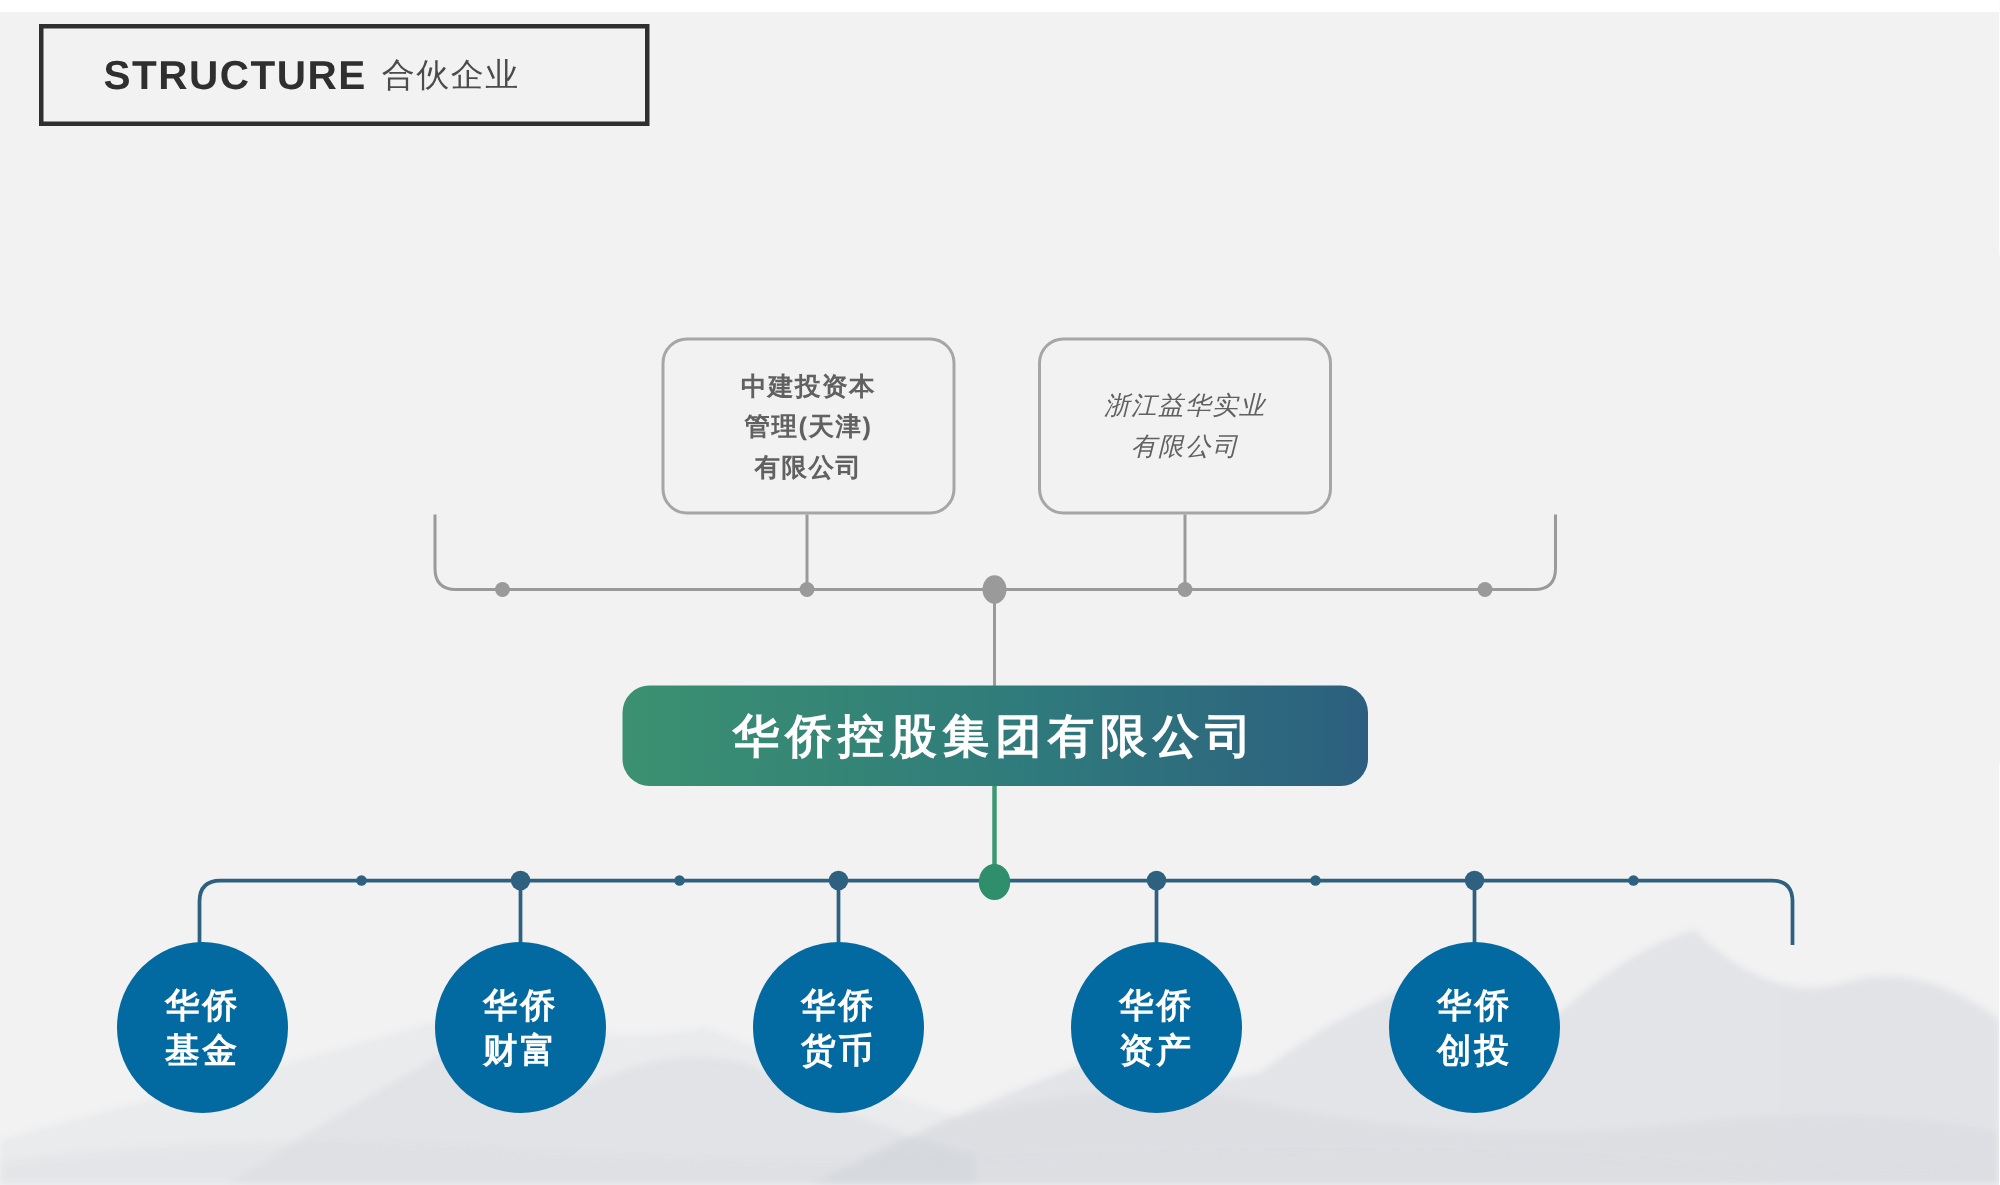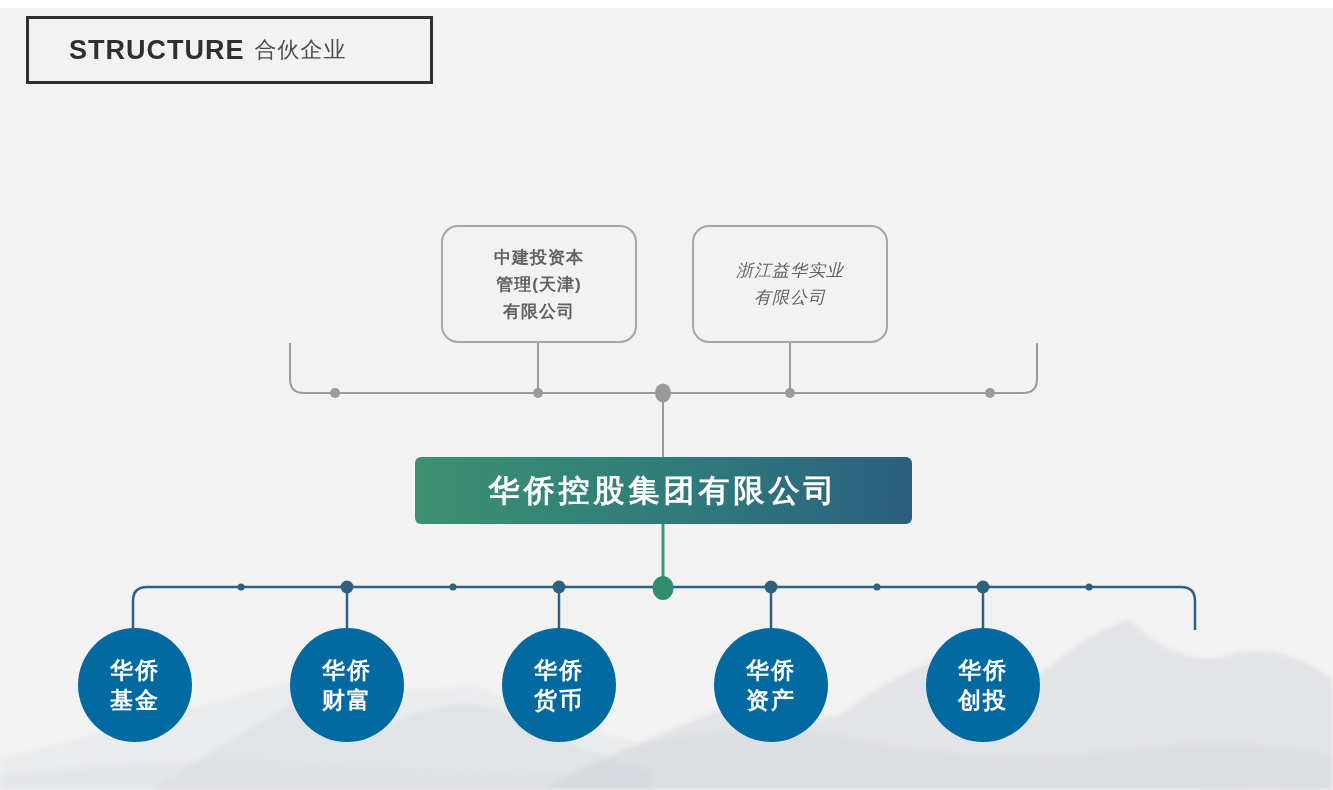--- a/index.html
+++ b/index.html
@@ -81,21 +81,21 @@
   }
   .pbox-1 { left: 192px; }
   .pbox-2 { left: 441px; font-weight: bold; }
   .pbox-3 { left: 692px; font-style: italic; }
   .pbox-4 { left: 940px; }
   
   .company {
     position: absolute;
     left: 415px; top: 457px;
     width: 497px; height: 67px;
-    border-radius: 6px;
+    border-radius: 18px;
     background: linear-gradient(90deg, #3b9170 0%, #2f7a7c 55%, #2c5f7f 100%);
     color: #ffffff;
     font-size: 31px;
     font-weight: bold;
     letter-spacing: 4px;
     display: flex;
     align-items: center;
     justify-content: center;
   }
   

